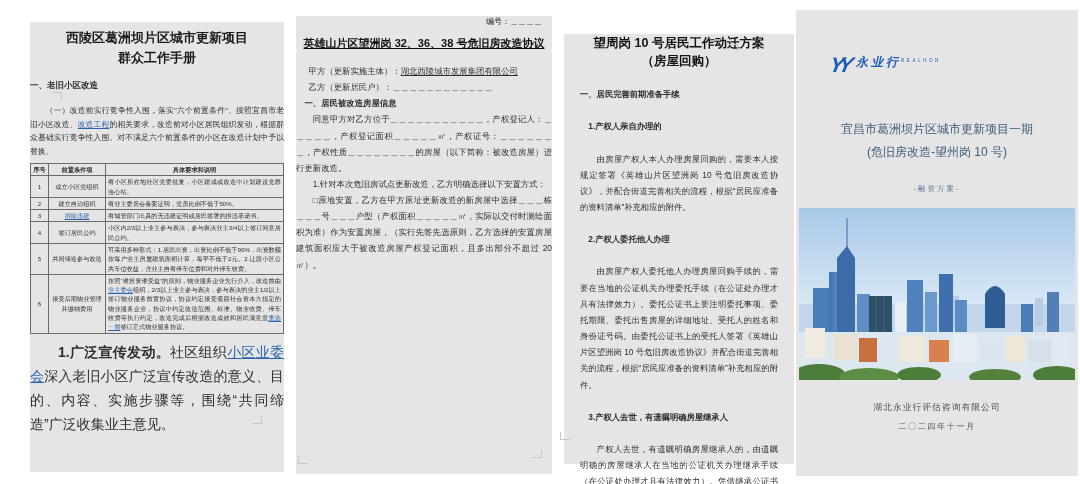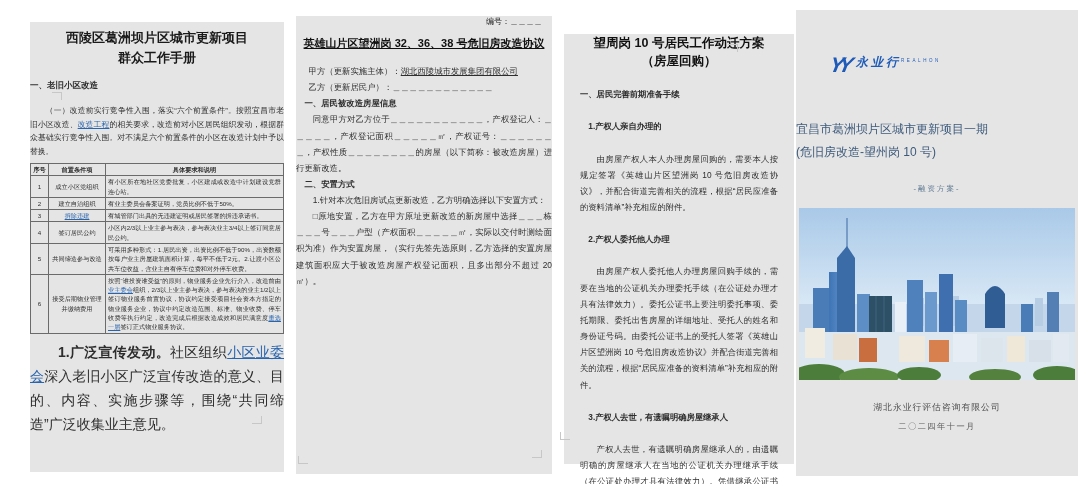--- a/index.html
+++ b/index.html
@@ -42,21 +42,21 @@
   #page3 .sec{font-weight:bold;text-indent:0;}
   #page3 .sub{font-weight:bold;text-indent:1em;}
 
   
   #page4{left:796px;top:10px;width:282px;height:466px;}
   #page4 .logo-row{display:flex;align-items:flex-start;margin:46px 0 0 34px;}
   #page4 .logo-mark{font-style:italic;font-weight:bold;font-size:21px;line-height:18px;color:#1e5bb8;letter-spacing:-5px;transform:skewX(-12deg);}
   #page4 .logo-txt{margin-left:8px;display:flex;}
   #page4 .logo-cn{font-size:12px;font-weight:bold;font-style:italic;color:#1e5bb8;letter-spacing:3px;line-height:13px;}
   #page4 .logo-en{font-size:4.5px;color:#1e5bb8;letter-spacing:2.6px;margin-top:2px;}
-  #page4 .cov-title{margin-top:44px;text-align:left;font-size:12px;color:#3d5a7c;font-weight:500;line-height:1.9;}
+  #page4 .cov-title{margin-top:44px;text-align:center;font-size:12px;color:#3d5a7c;font-weight:500;line-height:1.9;}
   #page4 .cov-sub{margin-top:20px;text-align:center;font-size:7.5px;color:#5d7892;letter-spacing:2px;}
   #page4 .skyline{display:block;margin:14px auto 0 auto;}
   #page4 .company{margin-top:22px;text-align:center;font-size:8.8px;color:#4f4f4f;letter-spacing:1px;}
   #page4 .date{margin-top:7px;text-align:center;font-size:8.2px;color:#5a5a5a;letter-spacing:1.5px;}
 
   
   .cm{position:absolute;width:9px;height:7px;border:0 solid #c7c7c7;}
   .cm-tl{border-top-width:1px;border-right-width:1px;}
   .cm-br{border-bottom-width:1px;border-right-width:1px;}
   .cm-bl{border-bottom-width:1px;border-left-width:1px;}
@@ -117,21 +117,20 @@
 </div>
 
 <div class="page" id="page2">
   <div class="no-line">编号：＿＿＿＿</div>
   <div class="doc-title">英雄山片区望洲岗 32、36、38 号危旧房改造协议</div>
   <div class="body">
     <p style="text-indent:1.5em"><span>甲方（更新实施主体）：</span><span class="u">湖北西陵城市发展集团有限公司</span></p>
     <p style="text-indent:1.5em">乙方（更新居民户）：＿＿＿＿＿＿＿＿＿＿＿＿</p>
     <p class="sec">一、居民被改造房屋信息</p>
     <p>同意甲方对乙方位于＿＿＿＿＿＿＿＿＿＿＿，产权登记人：＿＿＿＿＿，产权登记面积＿＿＿＿＿㎡，产权证号：＿＿＿＿＿＿＿，产权性质＿＿＿＿＿＿＿＿的房屋（以下简称：被改造房屋）进行更新改造。</p>
-    <p class="sec">二、安置方式</p>
     <p>1.针对本次危旧房试点更新改造，乙方明确选择以下安置方式：</p>
     <p>□原地安置，乙方在甲方原址更新改造的新房屋中选择＿＿＿栋＿＿＿号＿＿＿户型（产权面积＿＿＿＿＿㎡，实际以交付时测绘面积为准）作为安置房屋，（实行先签先选原则，乙方选择的安置房屋建筑面积应大于被改造房屋产权登记面积，且多出部分不超过 20 ㎡）。</p>
   </div>
 </div>
 
 <div class="page" id="page3">
   <div class="doc-title">
     <div>望周岗 10 号居民工作动迁方案</div>
     <div>（房屋回购）</div>
   </div>

